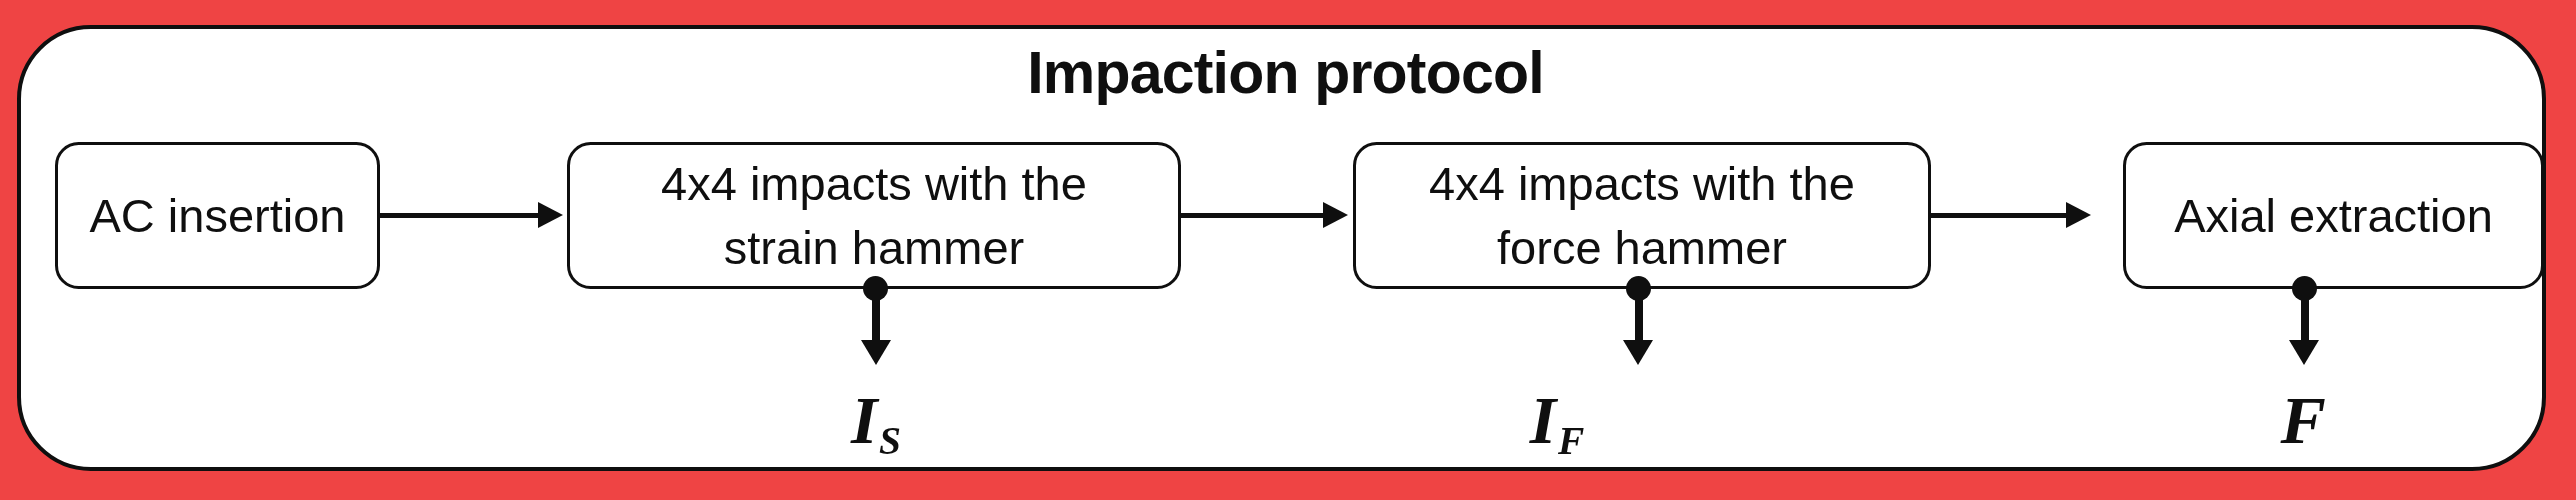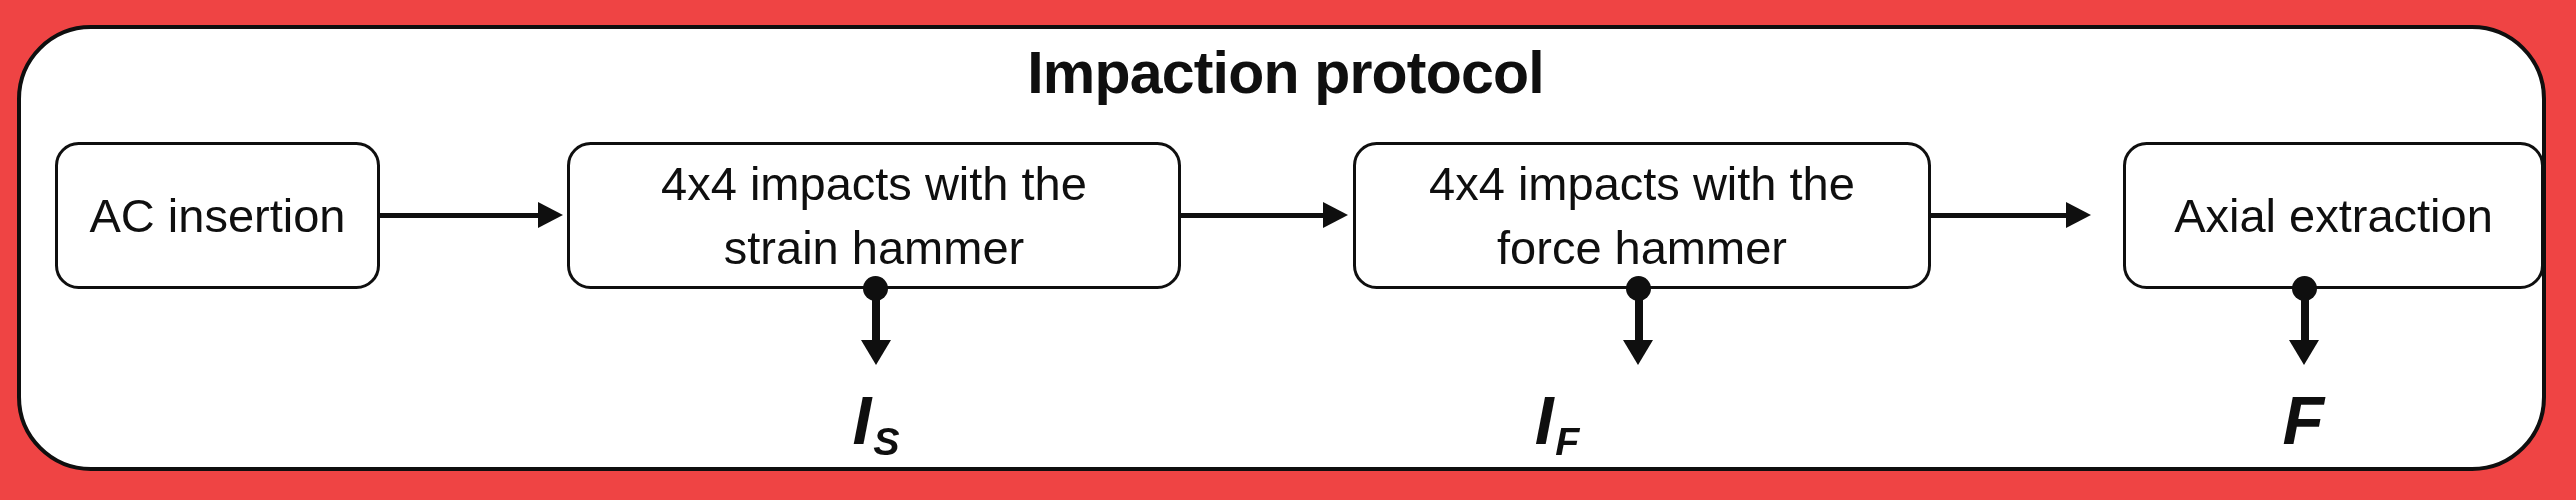--- a/index.html
+++ b/index.html
@@ -116,20 +116,21 @@
   .out-label {
     position: absolute;
     top: 386px;
     transform: translateX(-50%);
     font-size: 68px;
     font-weight: 700;
     font-style: italic;
     line-height: 1;
     color: #0f0f0f;
     white-space: nowrap;
+    font-family: Liberation Serif, serif;
   }
   .out-label .sub {
     font-size: 0.58em;
     vertical-align: -0.28em;
     margin-left: 1.7px;
   }
 </style>
 </head>
 <body>
 

